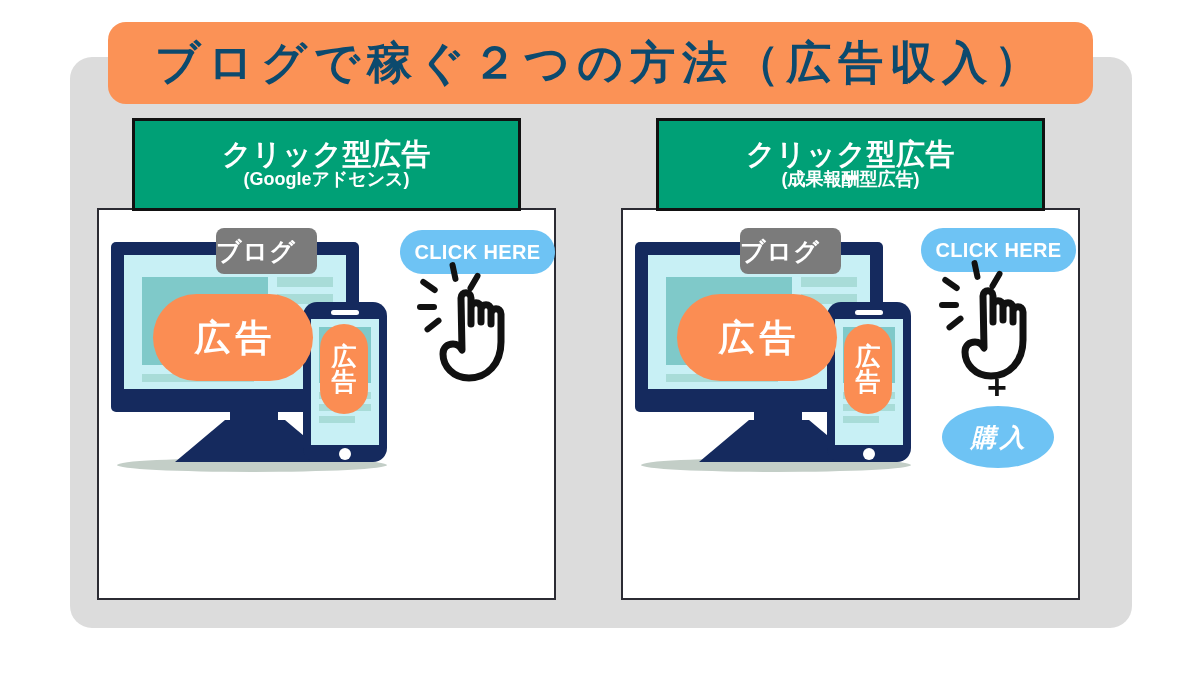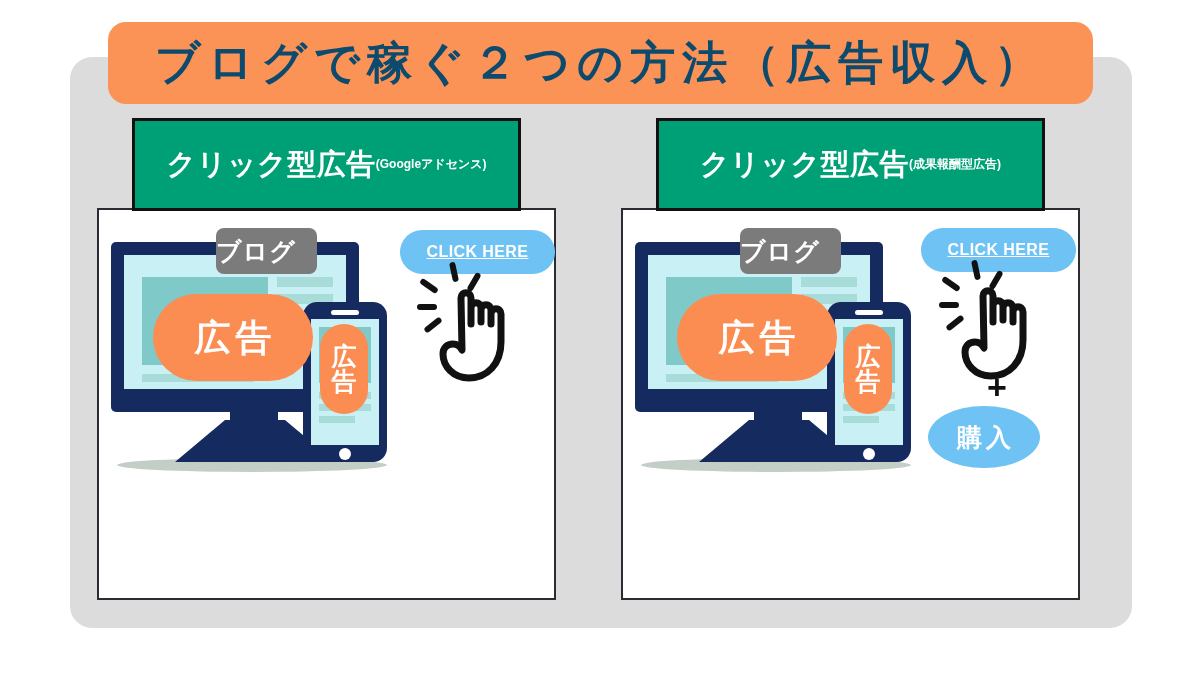--- a/index.html
+++ b/index.html
@@ -77,36 +77,36 @@
   .col-header {
     position: absolute;
     top: 0;
     left: 35px;
     width: 389px;
     height: 93px;
     background: #00a076;
     border: 3px solid #111111;
     box-sizing: border-box;
     display: flex;
-    flex-direction: row;
+    flex-direction: column;
     align-items: center;
     justify-content: center;
     z-index: 4;
   }
   .col-header .hdr-main {
     color: #ffffff;
     font-size: 29px;
     font-weight: 700;
     line-height: 1.05;
     letter-spacing: 0.5px;
     white-space: nowrap;
   }
   .col-header .hdr-sub {
     color: #ffffff;
-    font-size: 12px;
+    font-size: 18px;
     font-weight: 700;
     line-height: 1.1;
     white-space: nowrap;
   }
 
   
   .col-body {
     position: absolute;
     top: 90px;
     left: 0;
@@ -221,26 +221,25 @@
     height: 44px;
     background: #6ec3f4;
     border-radius: 22px;
     display: flex;
     align-items: center;
     justify-content: center;
     z-index: 4;
   }
   .click-pill span {
     color: #ffffff;
-    font-size: 16px;
+    font-size: 20px;
     font-weight: 700;
     letter-spacing: 0.4px;
     line-height: 1;
     white-space: nowrap;
-    text-decoration: underline;
   }
   .illus.left-illus  .click-pill { left: 303px; top: 8px; }
   .illus.right-illus .click-pill { left: 300px; top: 6px; }
 
   
   .hand-cursor {
     position: absolute;
     z-index: 6;
   }
   .illus.left-illus  .hand-cursor { left: 320px; top: 38px; }
@@ -256,30 +255,31 @@
     color: #111111;
     font-size: 34px;
     font-weight: 700;
     line-height: 1;
     z-index: 5;
   }
 
   
   .purchase-ellipse {
     position: absolute;
-    left: 307px;
+    left: 321px;
     top: 184px;
     width: 112px;
     height: 62px;
     background: #6ec3f4;
     border-radius: 50%;
     display: flex;
     align-items: center;
     justify-content: center;
     z-index: 5;
+    font-style: italic;
   }
   .purchase-ellipse span {
     color: #ffffff;
     font-size: 25px;
     font-weight: 700;
     letter-spacing: 4px;
     line-height: 1;
     text-indent: 4px;
     white-space: nowrap;
   }

